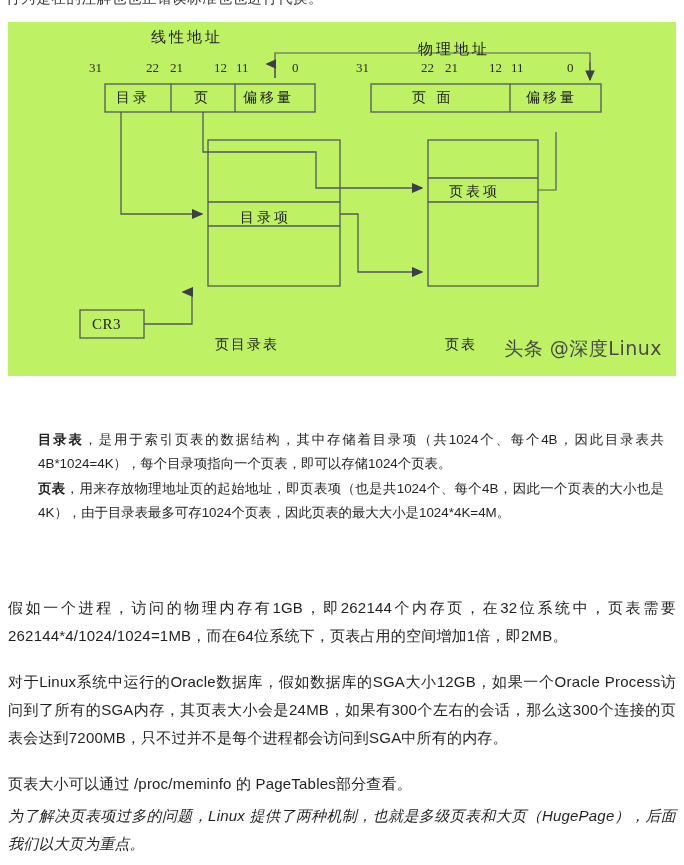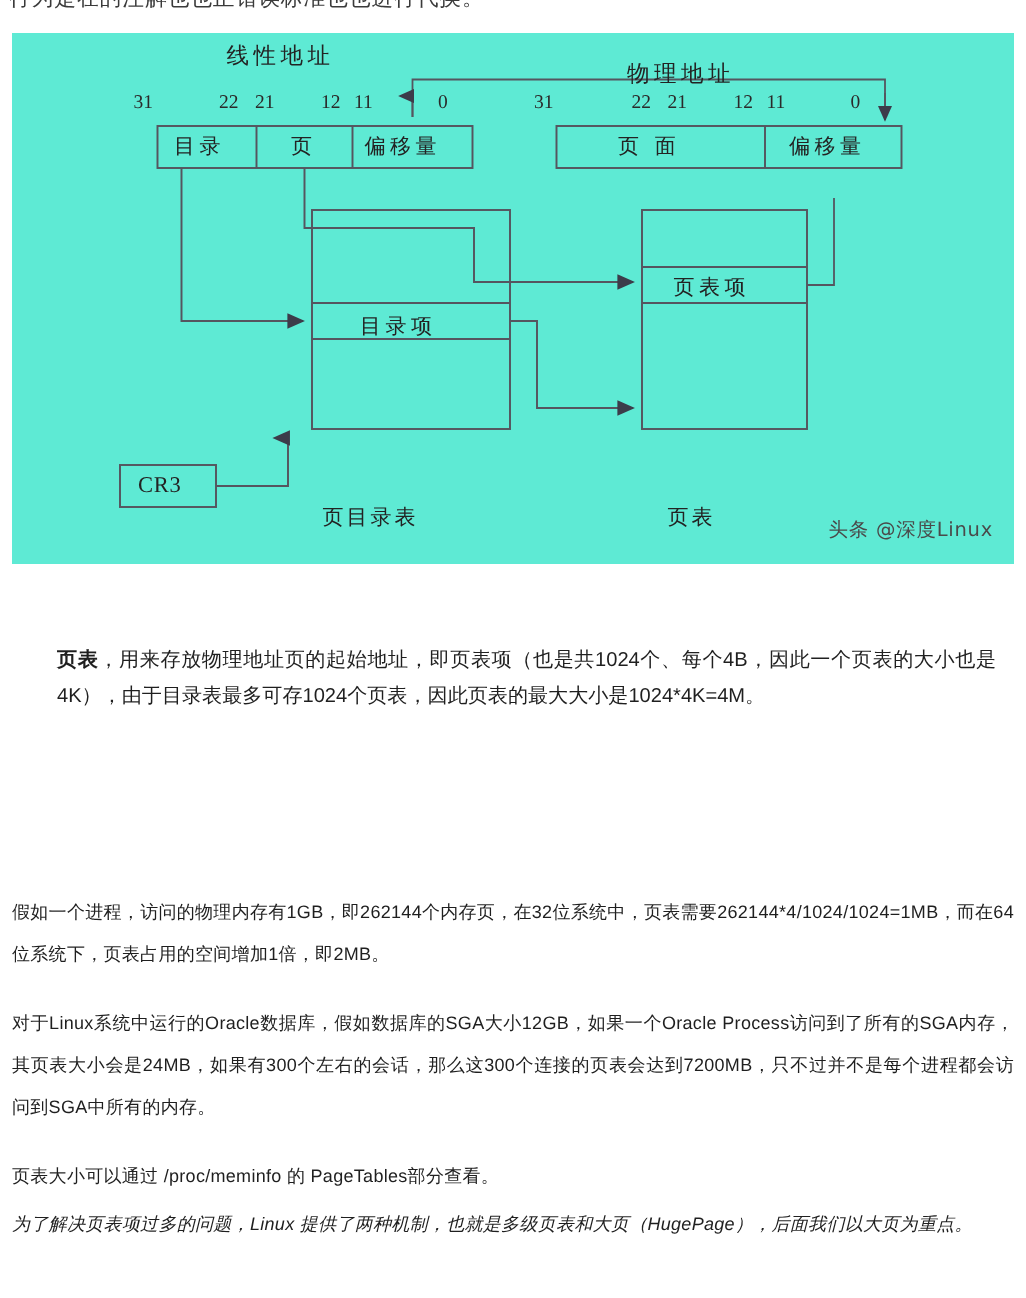--- a/index.html
+++ b/index.html
@@ -35,21 +35,21 @@
     color: #3a3a3a;
   }
 
   
   .figure {
     position: absolute;
     left: 8px;
     top: 22px;
     width: 668px;
     height: 354px;
-    background: #5eead4;
+    background: #bef264;
     overflow: hidden;
   }
   .fig-canvas {
     position: absolute;
     left: 0;
     top: 0;
     width: 668px;
     height: 354px;
   }
   .fig-canvas svg { display: block; }
@@ -82,21 +82,21 @@
   }
   .cap {
     font-family: Liberation Mono, monospace;
     font-size: 14px;
     letter-spacing: 2px;
   }
   .watermark {
     position: absolute;
     right: 14px;
     bottom: 14px;
-    font-size: 13px;
+    font-size: 19px;
     color: #4a4a4a;
     letter-spacing: 0.5px;
     font-family: "DejaVu Sans", sans-serif;
     white-space: nowrap;
   }
 
   
   .indent-block {
     position: absolute;
     left: 38px;
@@ -109,21 +109,21 @@
     line-height: 24px;
     color: #1f1f1f;
     text-align: justify;
   }
   .indent-block b { font-weight: bold; }
 
   .para {
     position: absolute;
     left: 8px;
     width: 668px;
-    font-size: 12px;
+    font-size: 15px;
     line-height: 28px;
     color: #1f1f1f;
     text-align: justify;
     letter-spacing: 0.2px;
   }
   .p-mem  { top: 594px; }
   .p-ora  { top: 668px; }
   .p-proc { top: 770px; }
   .p-huge { top: 802px; font-style: italic; }
 </style>
@@ -216,20 +216,23 @@
   <div class="fig-label cr3" style="left:84px; top:294px;">CR3</div>
 
   <div class="fig-label cap" style="left:207px; top:314px;">页目录表</div>
   <div class="fig-label cap" style="left:437px; top:314px;">页表</div>
 
   <div class="watermark">头条 @深度Linux</div>
 </div>
 
 <div class="indent-block">
   <p>
+    <b>目录表</b><span>，是用于索引页表的数据结构，其中存储着目录项（共1024个、每个4B，因此目录表共4B*1024=4K），每个目录项指向一个页表，即可以存储1024个页表。</span>
+  </p>
+  <p>
     <b>页表</b><span>，用来存放物理地址页的起始地址，即页表项（也是共1024个、每个4B，因此一个页表的大小也是4K），由于目录表最多可存1024个页表，因此页表的最大大小是1024*4K=4M。</span>
   </p>
 </div>
 
 <div class="para p-mem">假如一个进程，访问的物理内存有1GB，即262144个内存页，在32位系统中，页表需要262144*4/1024/1024=1MB，而在64位系统下，页表占用的空间增加1倍，即2MB。</div>
 <div class="para p-ora">对于Linux系统中运行的Oracle数据库，假如数据库的SGA大小12GB，如果一个Oracle Process访问到了所有的SGA内存，其页表大小会是24MB，如果有300个左右的会话，那么这300个连接的页表会达到7200MB，只不过并不是每个进程都会访问到SGA中所有的内存。</div>
 <div class="para p-proc">页表大小可以通过 /proc/meminfo 的 PageTables部分查看。</div>
 <div class="para p-huge">为了解决页表项过多的问题，Linux 提供了两种机制，也就是多级页表和大页（HugePage），后面我们以大页为重点。</div>
 
 </body></html>

